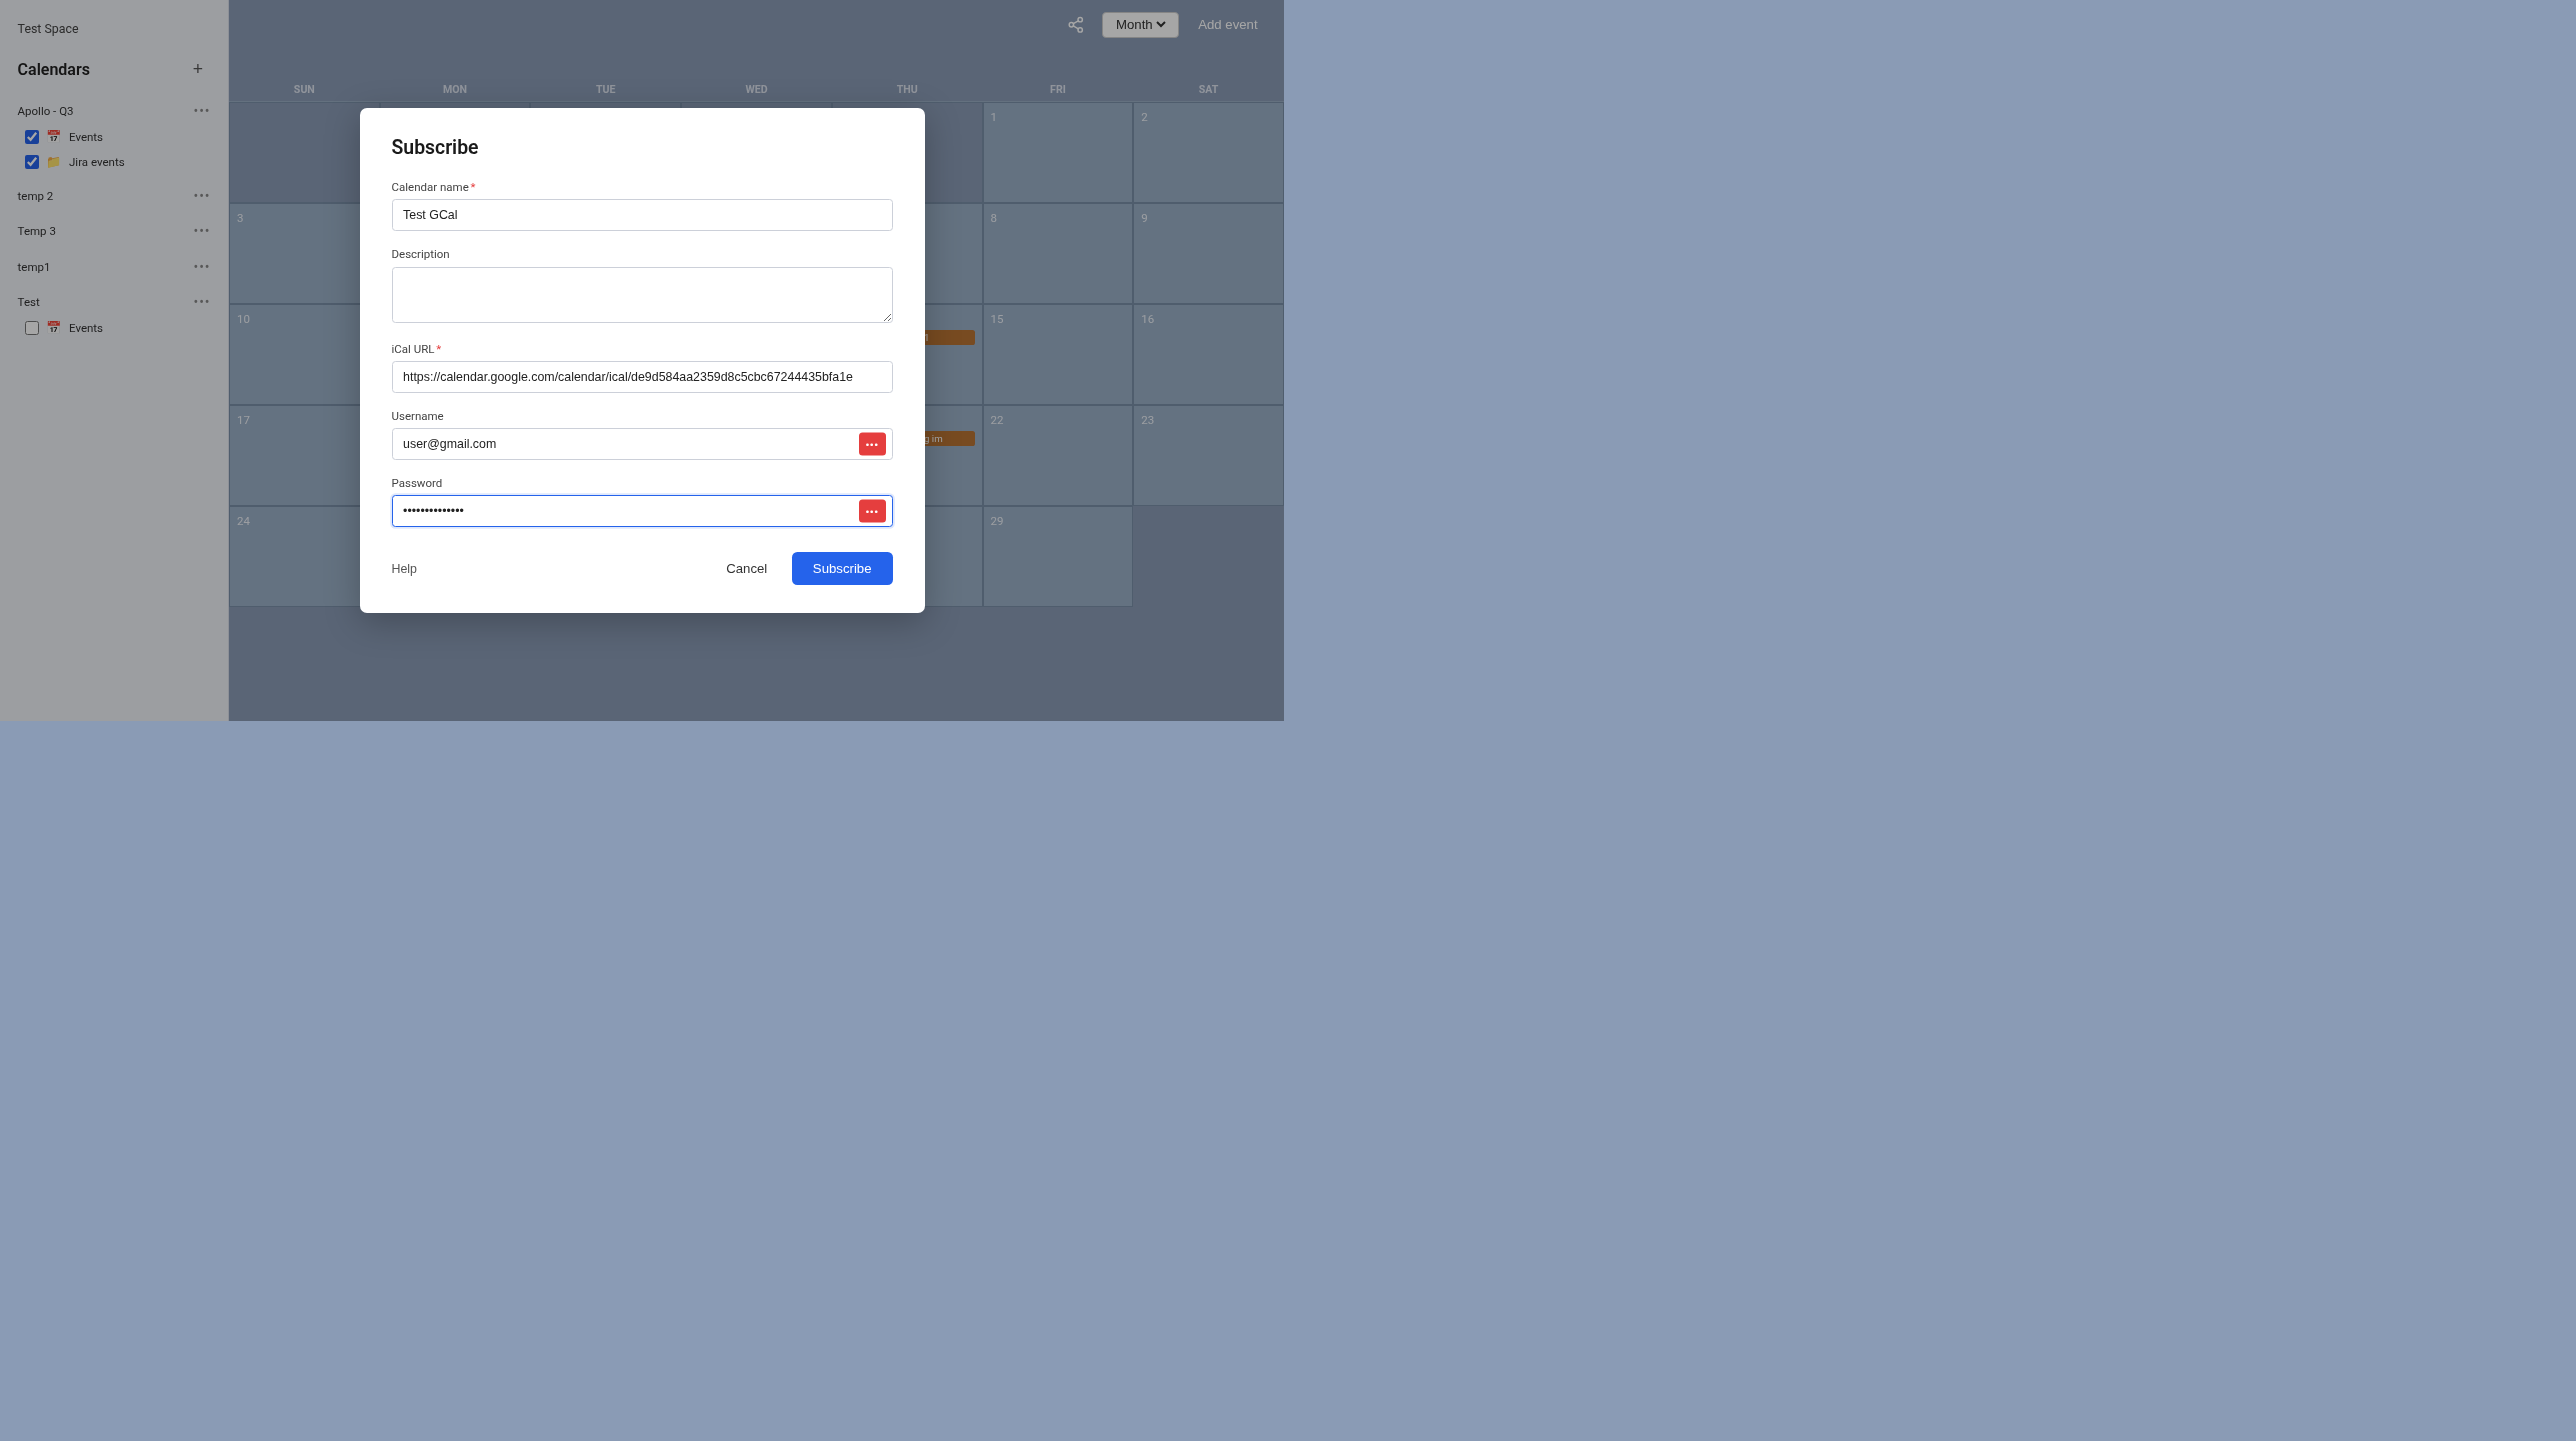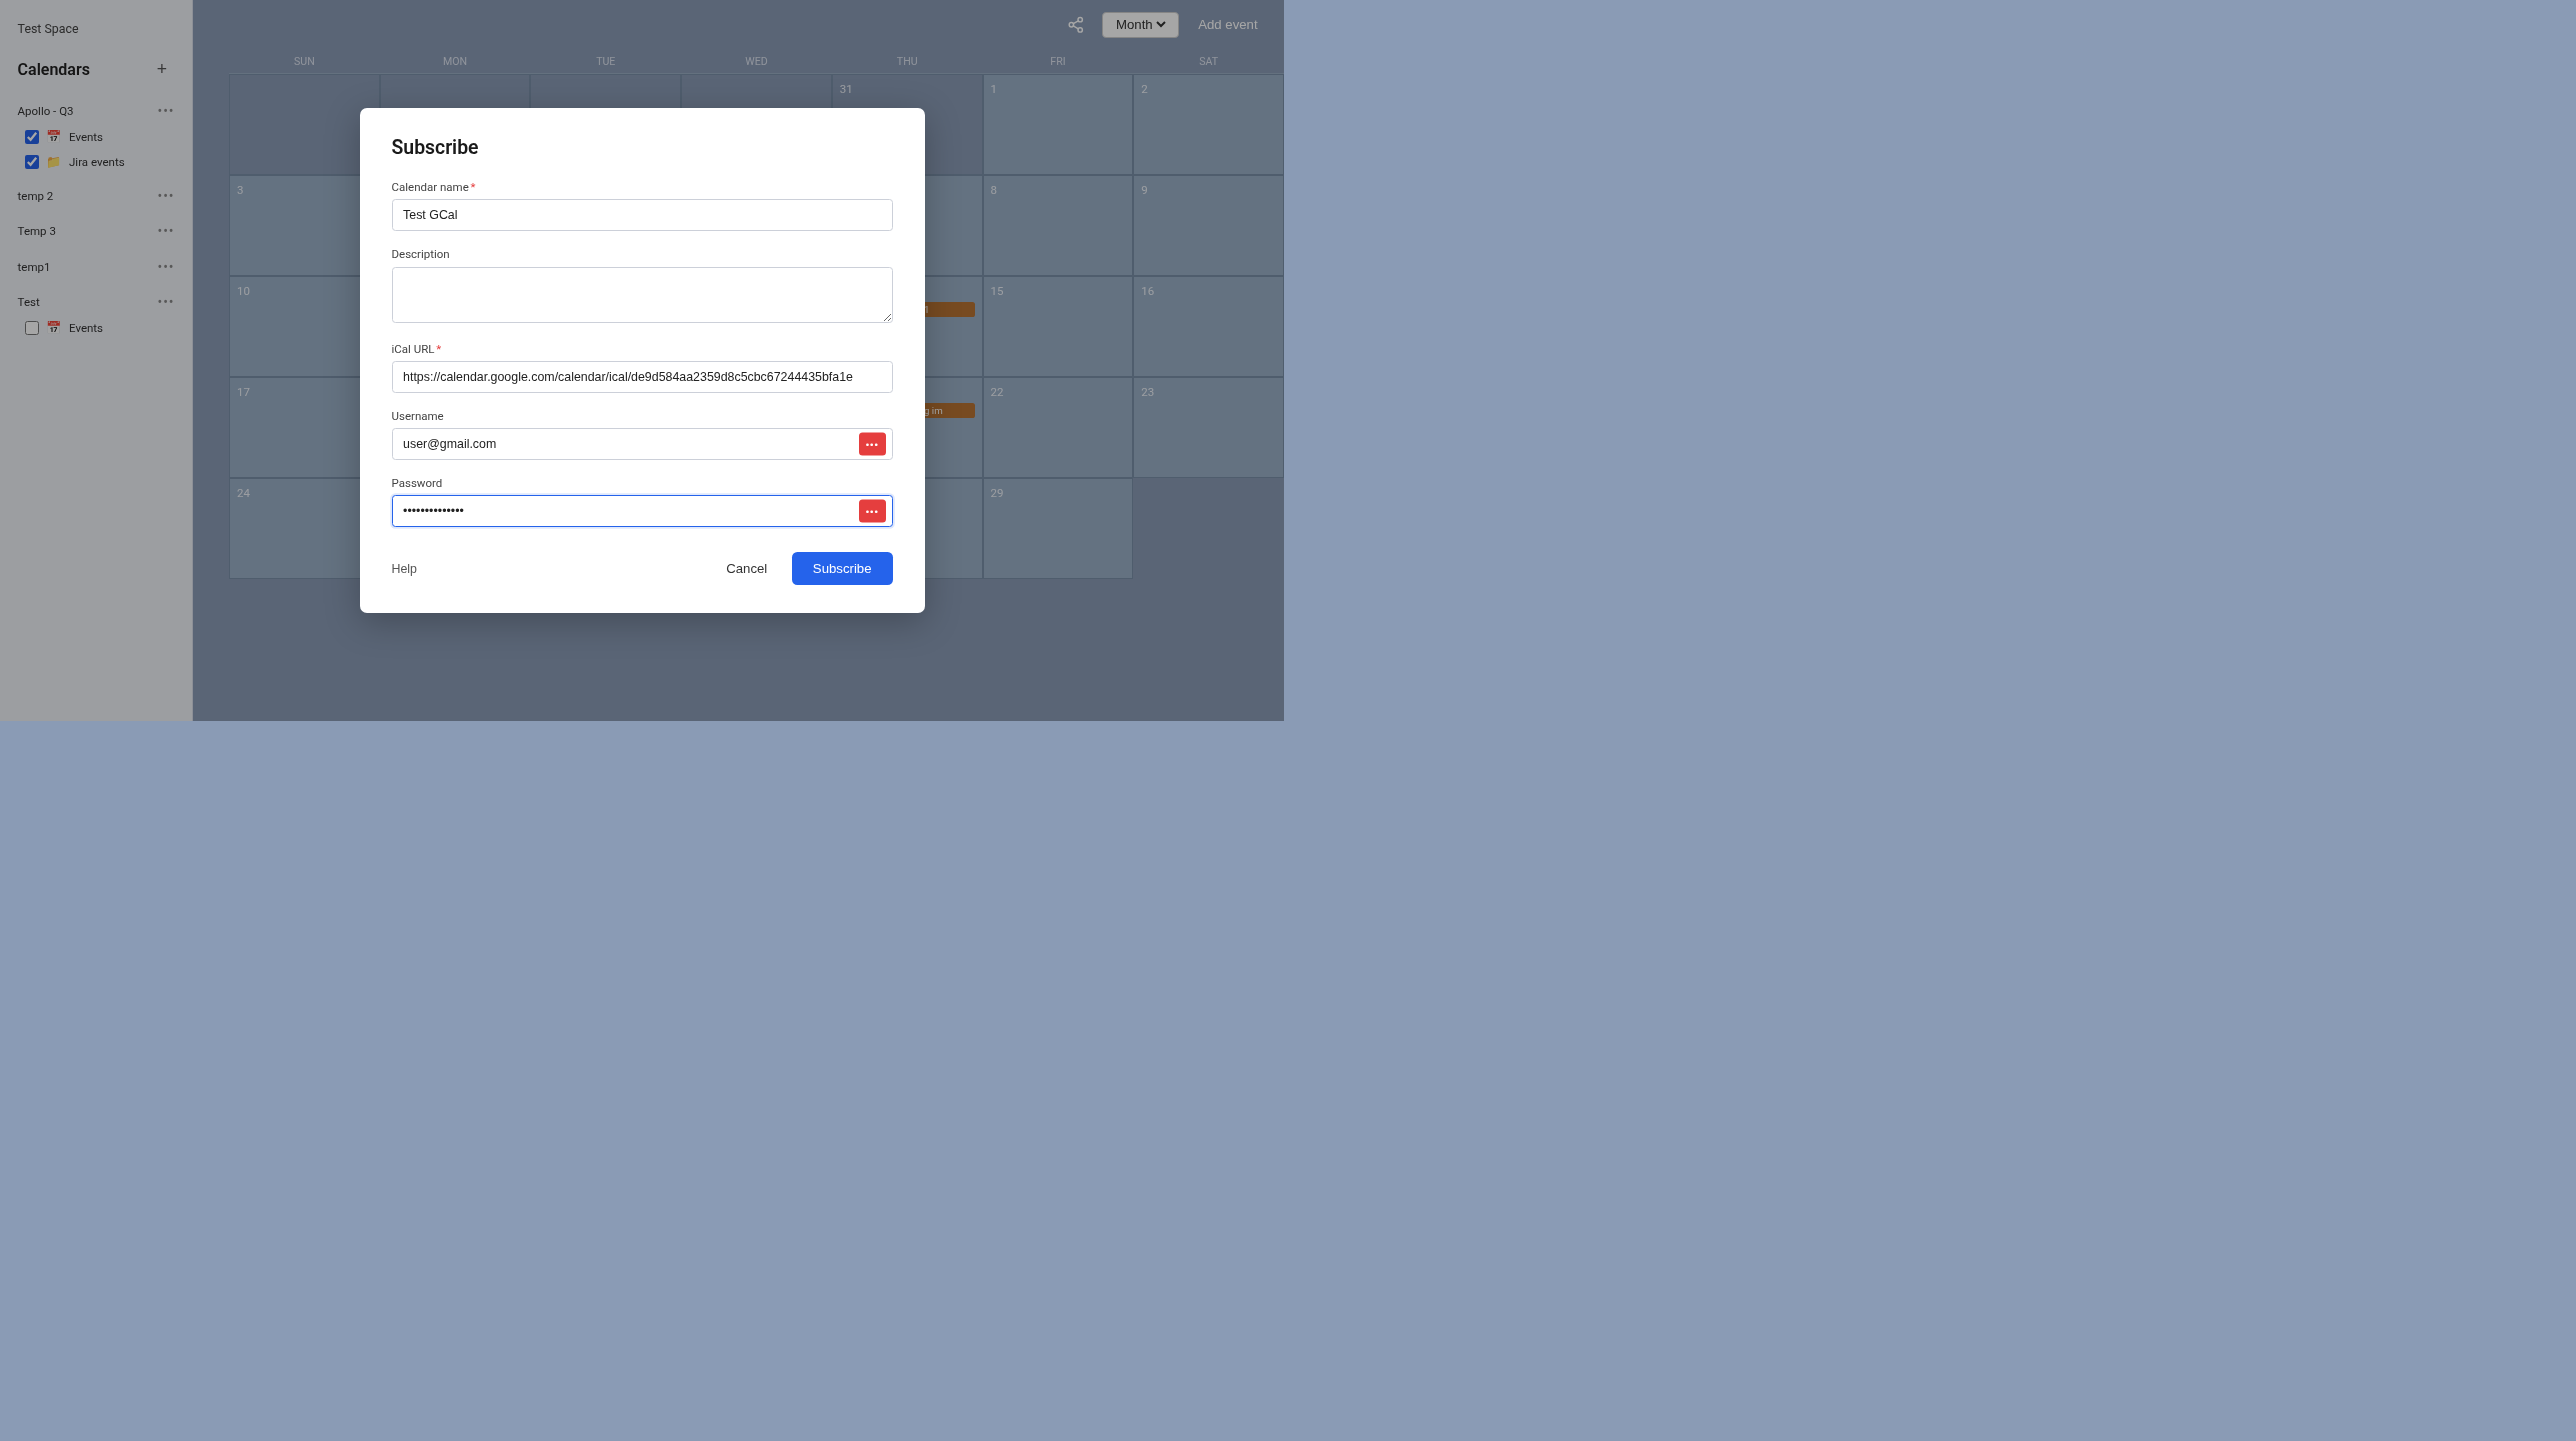--- a/index.html
+++ b/index.html
@@ -9,21 +9,21 @@
       width: 1284px;
       height: 721px;
       overflow: hidden;
       position: relative;
     }
 
     
     .sidebar {
       position: absolute;
       left: 0; top: 0;
-      width: 193px;
+      width: 229px;
       height: 100%;
       background: #f0f3f8;
       border-right: 0.9px solid #d9dde8;
       padding: 14px 0;
     }
     .sidebar-app-title {
       font-size: 12.4px;
       color: #444;
       padding: 7px 17.6px 14px;
     }
@@ -152,25 +152,26 @@
 
     
     .calendar-grid {
       display: grid;
       grid-template-columns: repeat(7, 1fr);
       background: #8a9bb5;
     }
     .cal-day-header {
       text-align: center;
       font-size: 10.6px;
-      font-weight: 400;
+      font-weight: 700;
       color: #dde3ef;
       padding: 5.3px 0;
       background: #8a9bb5;
       border-bottom: 0.9px solid #9aaec4;
+      margin-top: 28px;
     }
     .cal-cell {
       background: #9aafc6;
       border: 0.9px solid #7a8fa8;
       min-height: 101px;
       padding: 5.3px 7px;
       position: relative;
     }
     .cal-cell.other-month {
       background: #8a9bb5;

